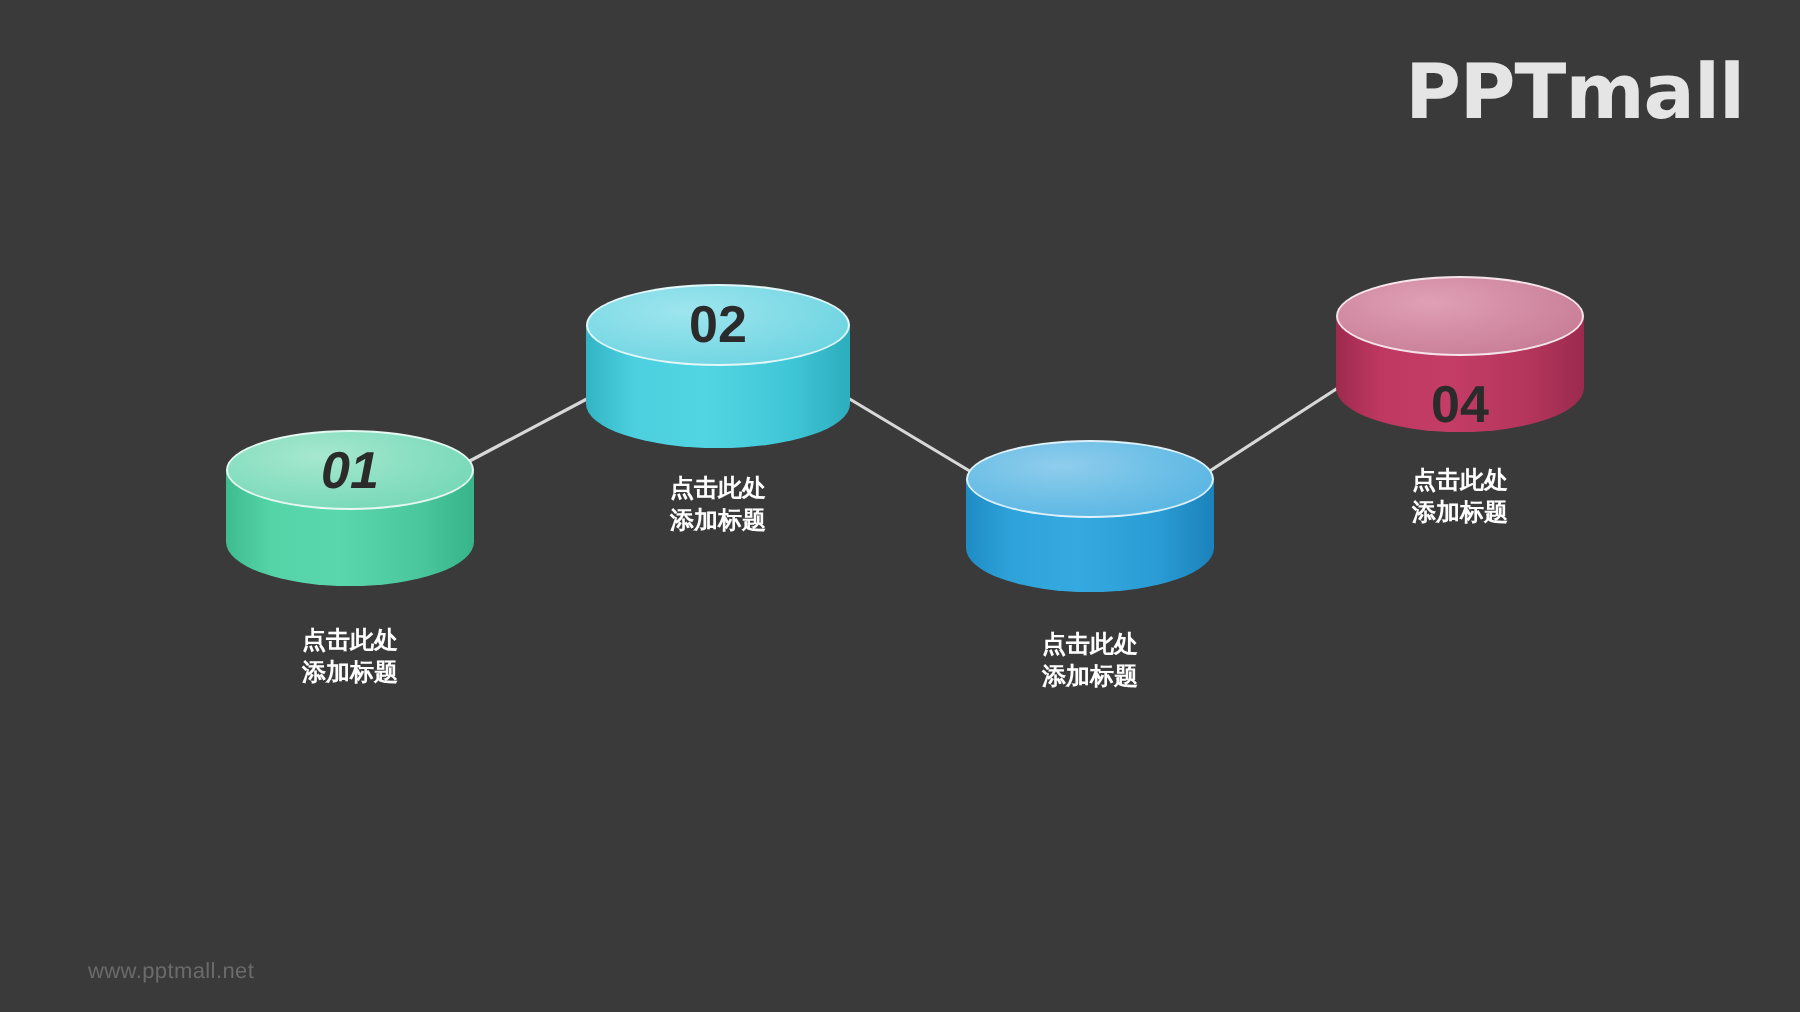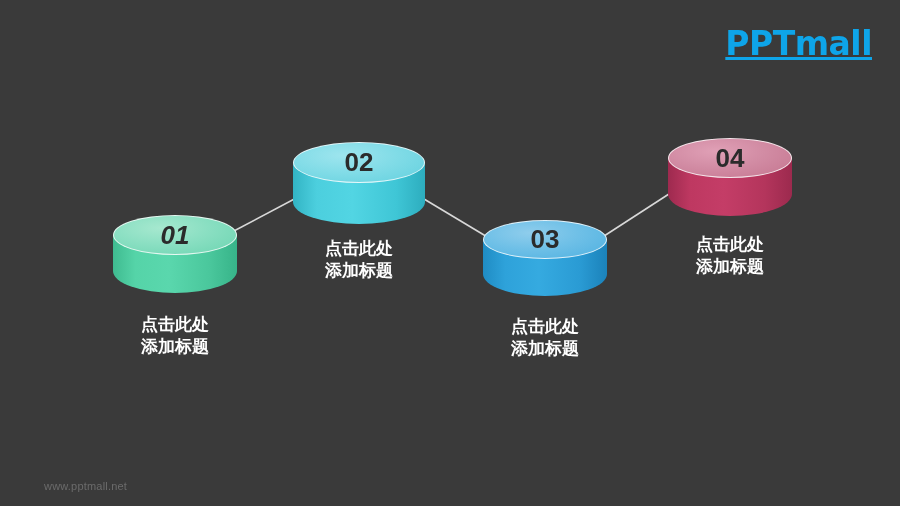--- a/index.html
+++ b/index.html
@@ -20,27 +20,26 @@
     width: 900px;
     height: 506px;
     background: #3a3a3a;
   }
 
   
   #brand-logo {
     position: absolute;
     right: 28px;
     top: 24px;
-    font-size: 33px;
+    font-size: 38px;
     font-weight: bold;
     letter-spacing: -0.5px;
-    color: #0ea5e9;
+    color: #e5e5e5;
     font-family: "DejaVu Sans", sans-serif;
     user-select: none;
-    text-decoration: underline;
   }
 
   
   #footer-url {
     position: absolute;
     left: 44px;
     bottom: 14px;
     font-size: 11px;
     color: #6b6b6b;
     letter-spacing: 0.2px;
@@ -84,21 +83,21 @@
     font-weight: bold;
     color: #2b2b2b;
     letter-spacing: 0px;
     user-select: none;
   }
 
   
   .caption {
     position: absolute;
     color: #ffffff;
-    font-size: 17px;
+    font-size: 12px;
     font-weight: bold;
     line-height: 1.32;
     text-align: center;
     white-space: nowrap;
     font-family: "DejaVu Sans", "Liberation Sans", sans-serif;
   }
 </style>
 </head>
 <body>
 
@@ -134,33 +133,32 @@
   <div class="caption" style="left:359px; top:237px; transform:translateX(-50%);">
     <div>点击此处</div>
     <div>添加标题</div>
   </div>
 
   <div class="cylinder" style="left:483px; top:220px; width:124px; height:76px;">
     <div class="cyl-body" style="top:19px; width:124px; height:57px;
                 background:linear-gradient(to right, #1f8cc4 0%, #2ea2da 18%, #35aae0 45%, #2a9bd4 78%, #1b82ba 100%);"></div>
     <div class="cyl-top" style="width:124px; height:39px;
                 background:radial-gradient(ellipse at 38% 32%, #8fcdec 0%, #6fc0e7 45%, #4eb0e0 100%);"></div>
-    <div class="cyl-num" style="width:124px; height:39px;">03</div>
   </div>
   <div class="caption" style="left:545px; top:315px; transform:translateX(-50%);">
     <div>点击此处</div>
     <div>添加标题</div>
   </div>
 
   <div class="cylinder" style="left:668px; top:138px; width:124px; height:78px;">
     <div class="cyl-body" style="top:20px; width:124px; height:58px;
                 background:linear-gradient(to right, #9e2a4f 0%, #be3861 18%, #c43d67 45%, #b4355c 78%, #9c2a4e 100%);"></div>
     <div class="cyl-top" style="width:124px; height:40px;
                 background:radial-gradient(ellipse at 38% 32%, #e0a0b6 0%, #d28ca4 45%, #c4758f 100%);"></div>
-    <div class="cyl-num" style="width:124px; height:40px;">04</div>
+    <div class="cyl-num" style="width:124px; height:40px;margin-top:44px;">04</div>
   </div>
   <div class="caption" style="left:730px; top:233px; transform:translateX(-50%);">
     <div>点击此处</div>
     <div>添加标题</div>
   </div>
 
   <div id="footer-url">www.pptmall.net</div>
 
 </div>
 

